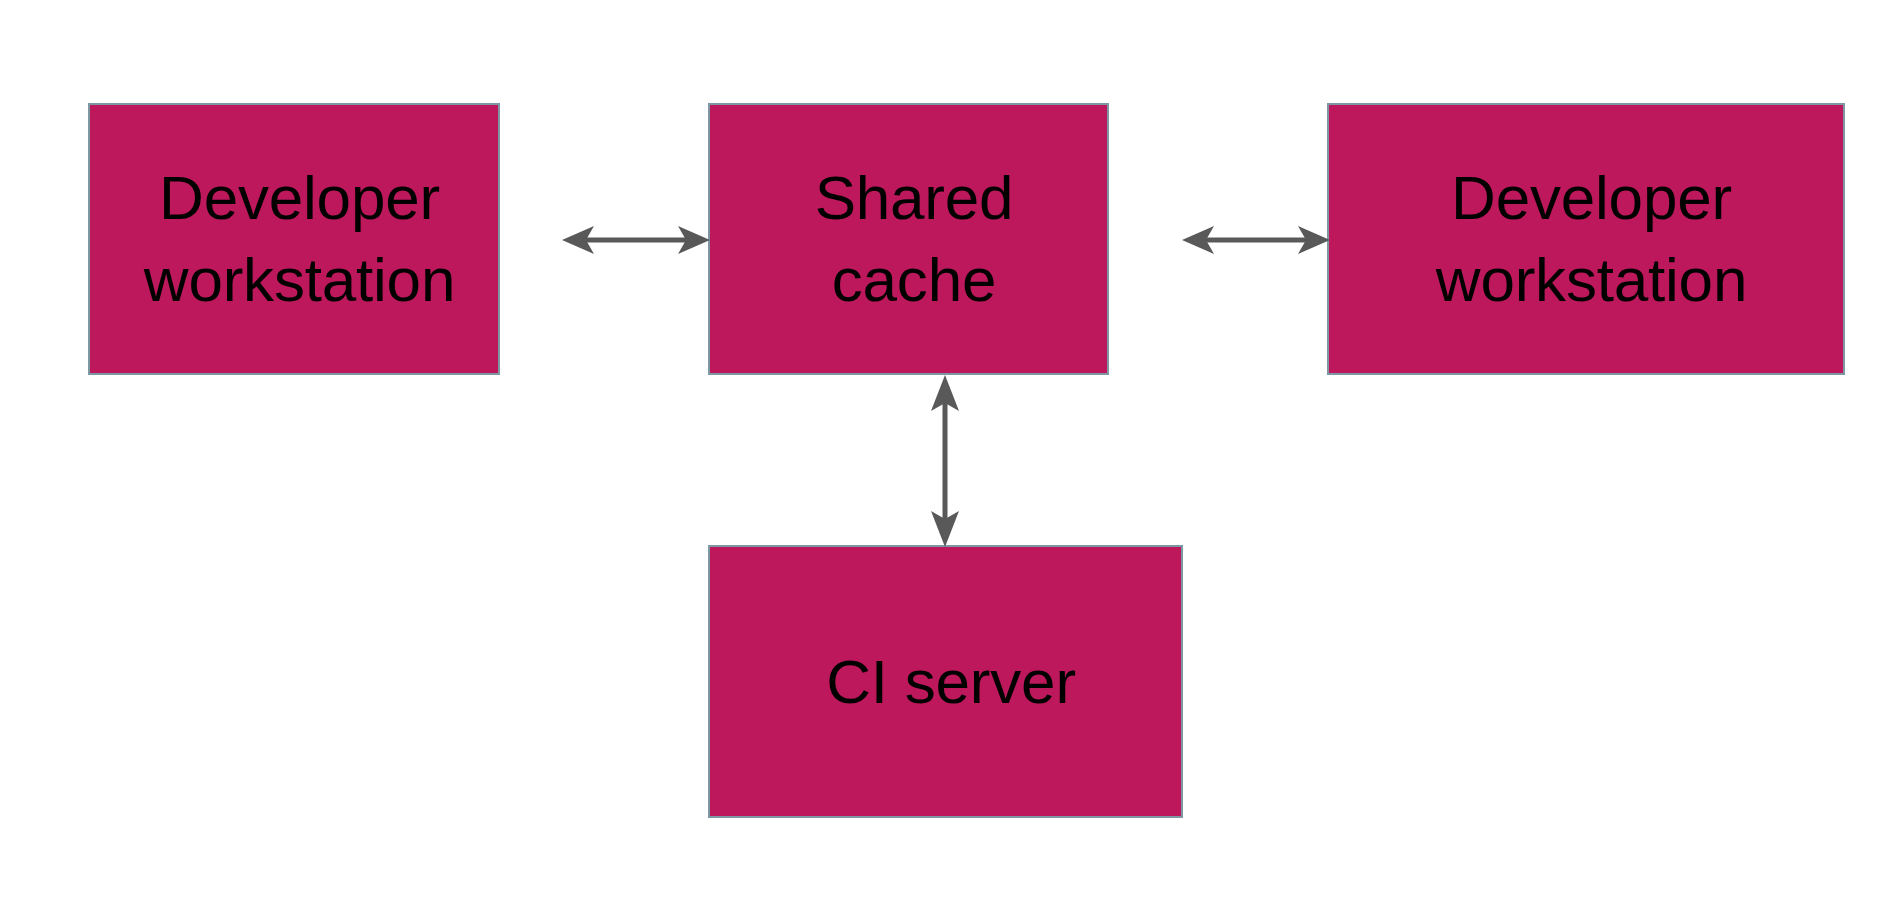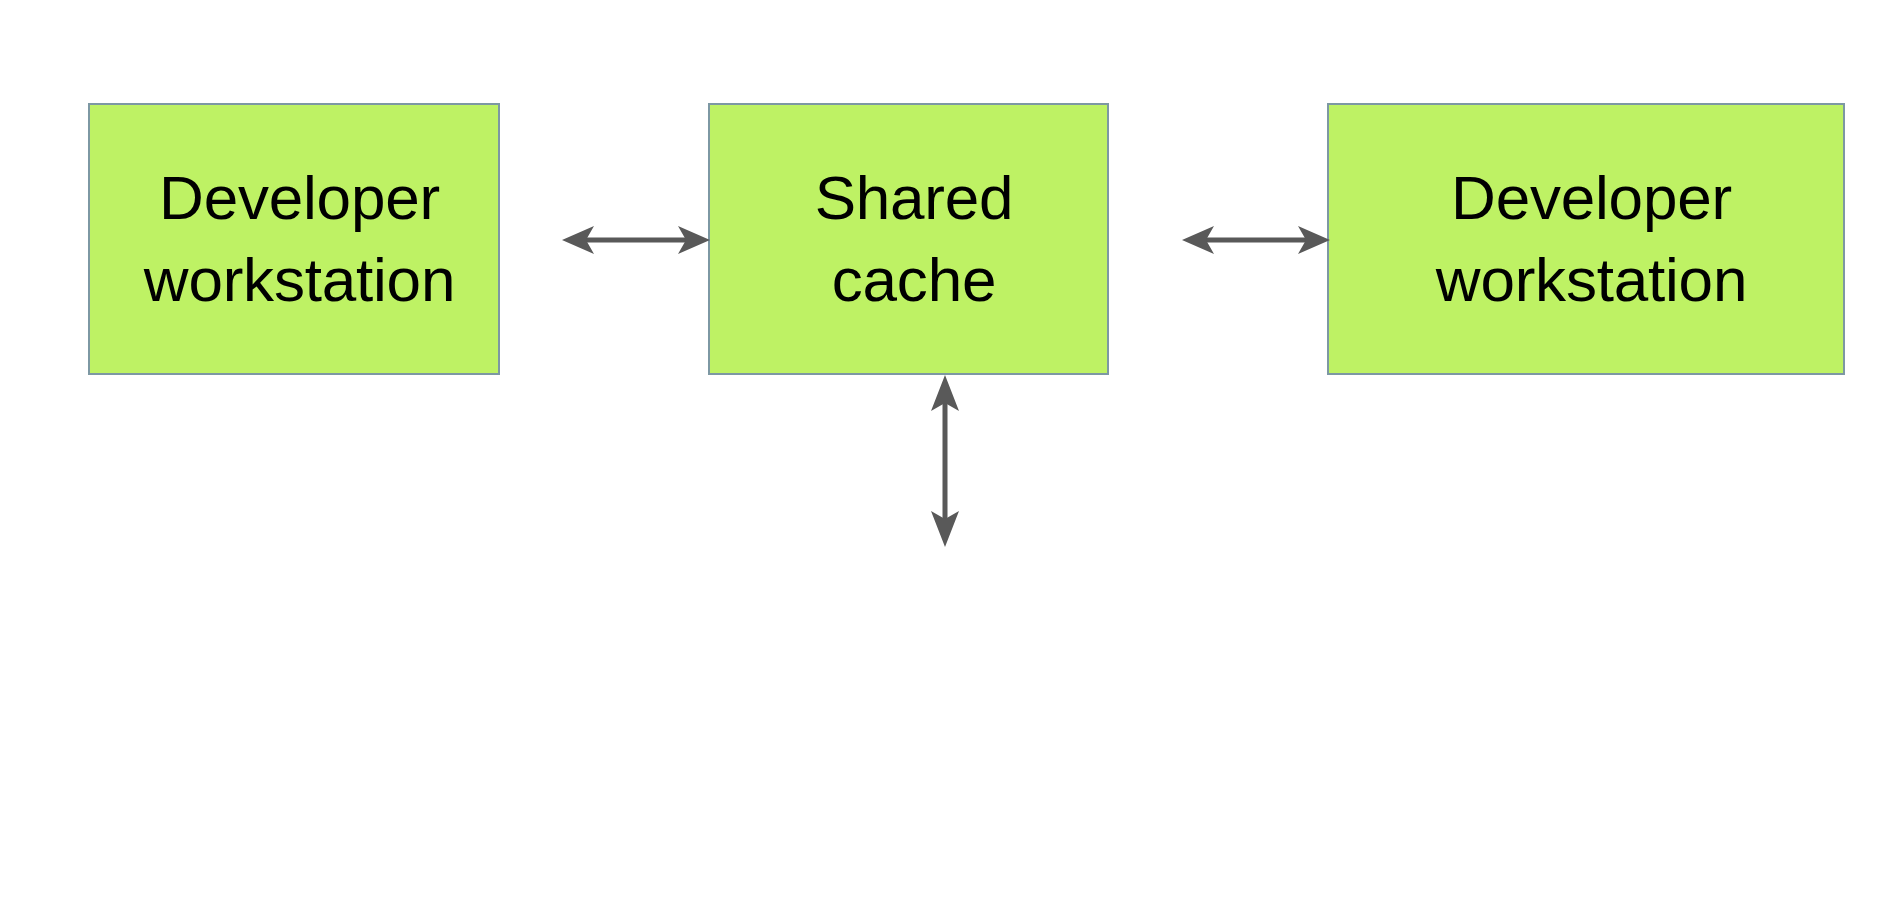--- a/index.html
+++ b/index.html
@@ -13,21 +13,21 @@
   #canvas {
     position: relative;
     width: 1900px;
     height: 922px;
     background: #ffffff;
     overflow: hidden;
   }
   .node {
     position: absolute;
     box-sizing: border-box;
-    background: #bef264;
+    background: #be185d;
     border: 2px solid #7d98a3;
     display: flex;
     align-items: center;
     justify-content: center;
     text-align: center;
     padding-left: 11px;
   }
   .node-label {
     color: #000000;
     font-size: 62px;
@@ -65,20 +65,23 @@
   <div class="node node-cache">
     <span class="node-label">Shared
 cache</span>
   </div>
 
   <div class="node node-dev-right">
     <span class="node-label">Developer
 workstation</span>
   </div>
 
+  <div class="node node-ci">
+    <span class="node-label">CI server</span>
+  </div>
 
   <div class="edge edge-left">
     <svg width="152" height="70" viewBox="0 0 152 70">
       <line x1="22" y1="35" x2="130" y2="35" stroke="#595959" stroke-width="5"></line>
       <polygon points="2,35 34,21 26,35 34,49" fill="#595959"></polygon>
       <polygon points="150,35 118,21 126,35 118,49" fill="#595959"></polygon>
     </svg>
   </div>
 
   <div class="edge edge-right">

